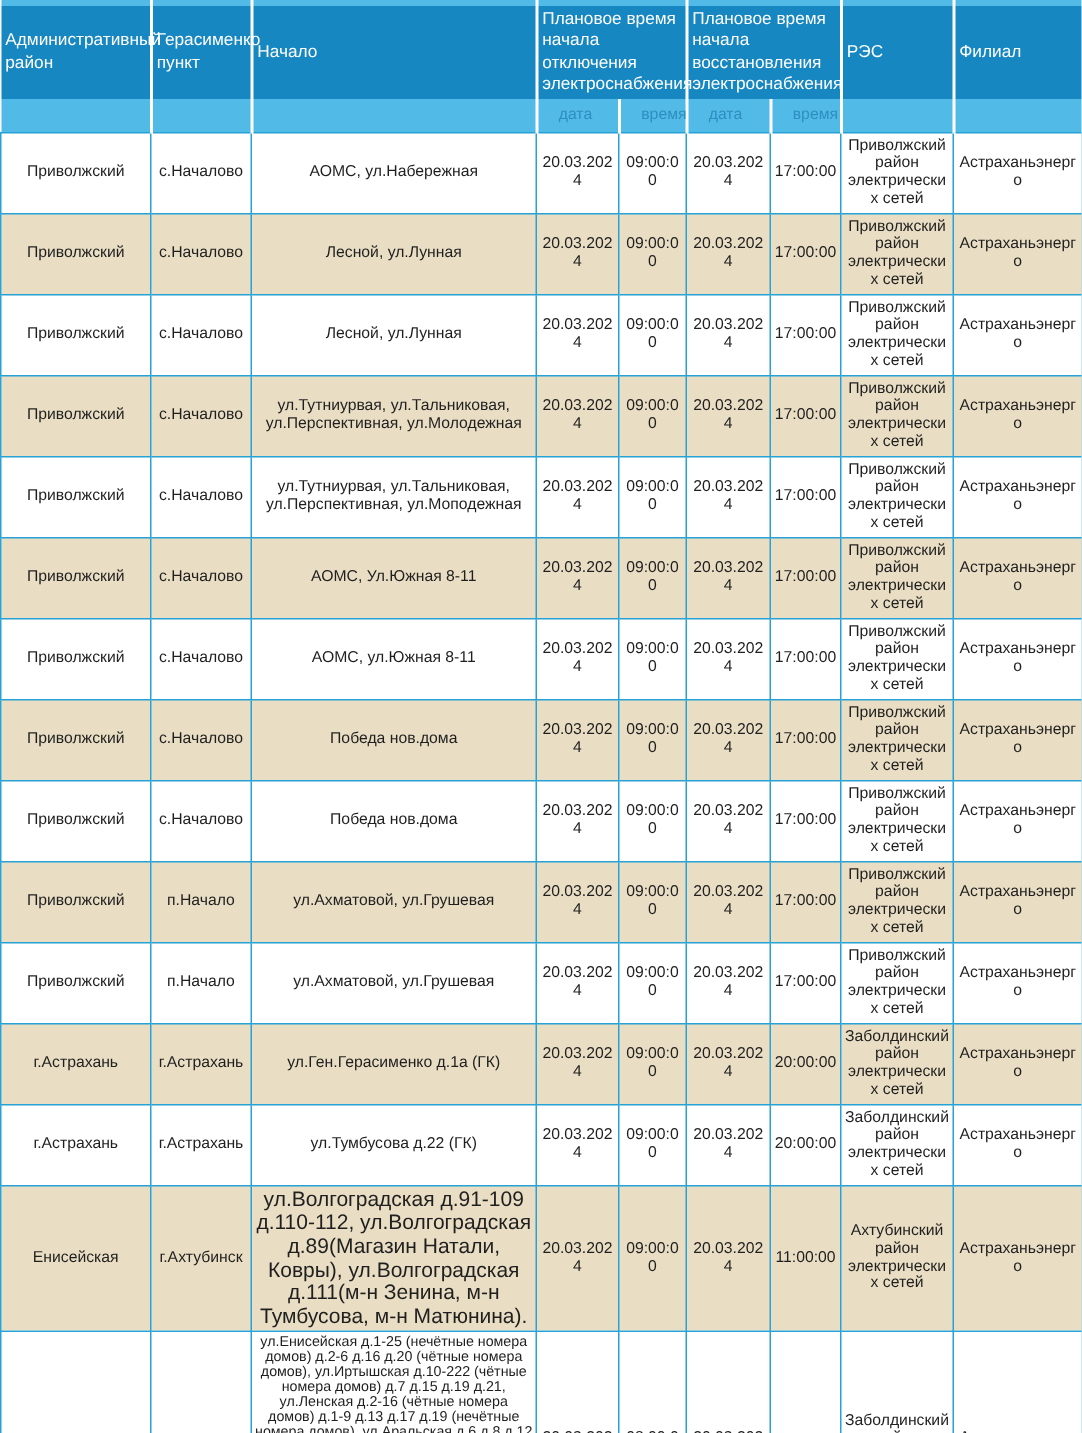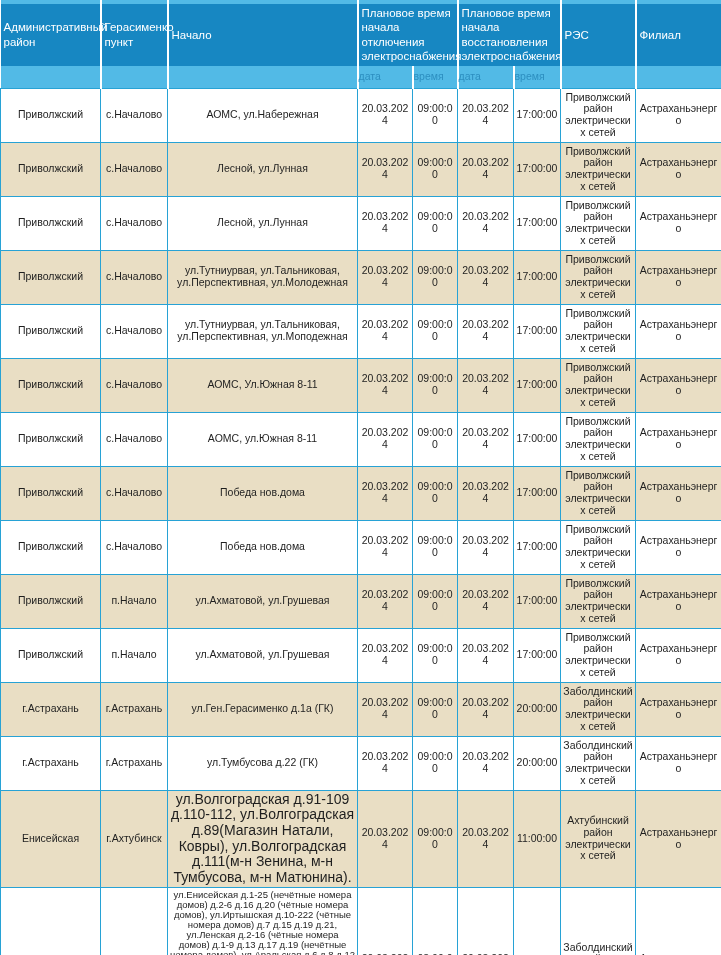--- a/index.html
+++ b/index.html
@@ -37,21 +37,21 @@
     padding: 0;
     background: #52bae6;
     line-height: 0;
   }
   tr.main-header th { height: 54px; }
   tr.sub-header th {
     height: 20px;
     background: #52bae6;
     color: #2d8fc0;
     font-size: 10.5px;
-    padding: 1px 0;
+    padding: 1px 14px;
   }
   
   tbody td {
     background: #ffffff;
     border: 1px solid #27a2d5;
     text-align: center;
     vertical-align: middle;
     font-size: 10.5px;
     line-height: 1.12;
     padding: 1px 2px;

